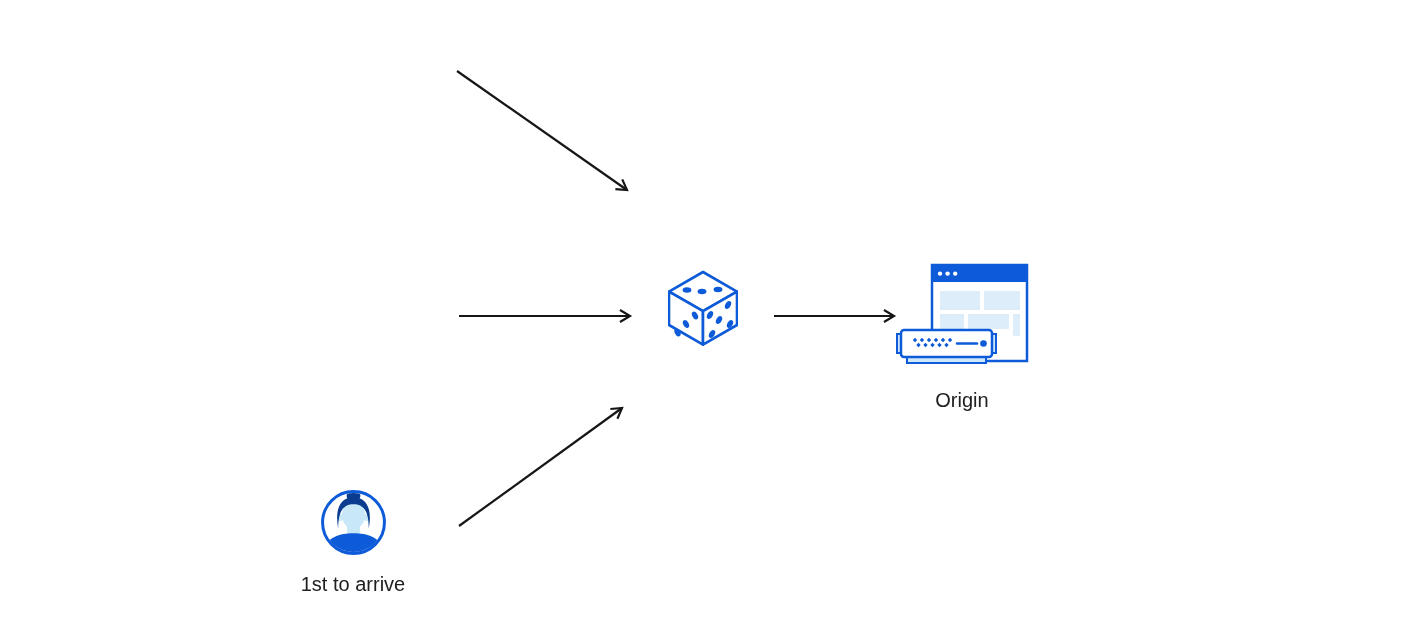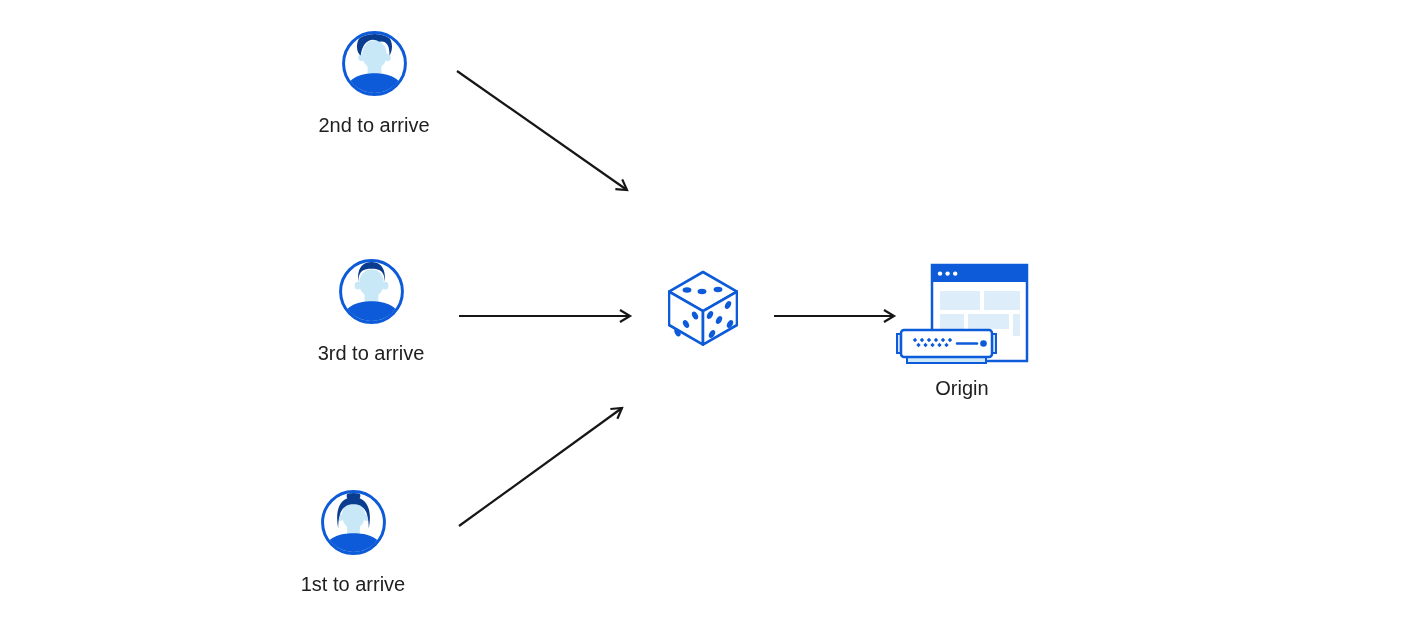--- a/index.html
+++ b/index.html
@@ -55,61 +55,21 @@
       <marker id="ah" markerUnits="userSpaceOnUse" markerWidth="18" markerHeight="18" refX="14" refY="9" orient="auto">
         <path d="M4,3 L14,9 L4,15" fill="none" stroke="var(--arrow-black)" stroke-width="2.2"></path>
       </marker>
     </defs>
     <line x1="457" y1="71" x2="627" y2="190" stroke="var(--arrow-black)" stroke-width="2.2" marker-end="url(#ah)"></line>
     <line x1="459" y1="316" x2="630" y2="316" stroke="var(--arrow-black)" stroke-width="2.2" marker-end="url(#ah)"></line>
     <line x1="459" y1="526" x2="622" y2="408" stroke="var(--arrow-black)" stroke-width="2.2" marker-end="url(#ah)"></line>
     <line x1="774" y1="316" x2="894" y2="316" stroke="var(--arrow-black)" stroke-width="2.2" marker-end="url(#ah)"></line>
   </svg>
 
-  <div class="node client-node" style="left:294px;top:30px;">
-    <svg class="avatar-svg" viewBox="0 0 68 68">
-      <defs>
-          <clipPath id="clipA">
-            <circle cx="34" cy="34" r="30"></circle>
-          </clipPath>
-        </defs>
-      <circle cx="34" cy="34" r="30" fill="#ffffff"></circle>
-      <g clip-path="url(#clipA)">
-        <ellipse cx="20.5" cy="28" rx="3" ry="3.6" fill="var(--light-blue)"></ellipse>
-        <ellipse cx="47.5" cy="28" rx="3" ry="3.6" fill="var(--light-blue)"></ellipse>
-        <rect x="27" y="32" width="14" height="14" fill="var(--light-blue)"></rect>
-        <ellipse cx="34" cy="25" rx="12.5" ry="14.5" fill="var(--light-blue)"></ellipse>
-        <path d="M20,26 C14,22 15,7 24,4 C31,1 41,1 47,6 C53,10 53,21 49,26 C50,15 45,10 39,12 C31,7 22,11 20,26 Z" fill="var(--dark-blue)"></path>
-        <path d="M2,68 C4,50 18,44 34,44 C50,44 64,50 66,68 Z" fill="var(--primary-blue)"></path>
-      </g>
-      <circle cx="34" cy="34" r="31.4" fill="none" stroke="var(--primary-blue)" stroke-width="3"></circle>
-    </svg>
-    <div class="label">2nd to arrive</div>
-  </div>
 
-  <div class="node client-node" style="left:291px;top:258px;">
-    <svg class="avatar-svg" viewBox="0 0 68 68">
-      <defs>
-          <clipPath id="clipB">
-            <circle cx="34" cy="34" r="30"></circle>
-          </clipPath>
-        </defs>
-      <circle cx="34" cy="34" r="30" fill="#ffffff"></circle>
-      <g clip-path="url(#clipB)">
-        <ellipse cx="20" cy="28" rx="3.2" ry="4" fill="var(--light-blue)"></ellipse>
-        <ellipse cx="48" cy="28" rx="3.2" ry="4" fill="var(--light-blue)"></ellipse>
-        <rect x="27" y="32" width="14" height="14" fill="var(--light-blue)"></rect>
-        <ellipse cx="34" cy="25.5" rx="12.5" ry="14" fill="var(--light-blue)"></ellipse>
-        <path d="M20.5,24 C19,8 27,4 34,4 C41,4 49,8 47.5,24 C47,13 42,11 34,11 C26,11 21,13 20.5,24 Z" fill="var(--dark-blue)"></path>
-        <path d="M2,68 C4,50 18,44 34,44 C50,44 64,50 66,68 Z" fill="var(--primary-blue)"></path>
-      </g>
-      <circle cx="34" cy="34" r="31.4" fill="none" stroke="var(--primary-blue)" stroke-width="3"></circle>
-    </svg>
-    <div class="label">3rd to arrive</div>
-  </div>
 
   <div class="node client-node" style="left:273px;top:489px;">
     <svg class="avatar-svg" viewBox="0 0 68 68">
       <defs>
           <clipPath id="clipC">
             <circle cx="34" cy="34" r="30"></circle>
           </clipPath>
         </defs>
       <circle cx="34" cy="34" r="30" fill="#ffffff"></circle>
       <g clip-path="url(#clipC)">
@@ -145,21 +105,21 @@
 
         <ellipse cx="42" cy="45" rx="2.7" ry="4.3" transform="rotate(28 42 45)"></ellipse>
         <ellipse cx="60" cy="35" rx="2.7" ry="4.3" transform="rotate(28 60 35)"></ellipse>
         <ellipse cx="51" cy="50" rx="2.7" ry="4.3" transform="rotate(28 51 50)"></ellipse>
         <ellipse cx="44" cy="64" rx="2.7" ry="4.3" transform="rotate(28 44 64)"></ellipse>
         <ellipse cx="62" cy="54" rx="2.7" ry="4.3" transform="rotate(28 62 54)"></ellipse>
       </g>
     </svg>
   </div>
 
-  <div class="node origin-node" style="left:892px;top:261px;">
+  <div class="node origin-node" style="left:892px;top:261px;gap:12px;">
     <svg width="136" height="104" viewBox="0 0 136 104">
 
       <g>
         <rect x="38" y="4" width="95" height="96" fill="#ffffff" stroke="var(--primary-blue)" stroke-width="2.5"></rect>
         <rect x="38" y="4" width="95" height="17" fill="var(--primary-blue)"></rect>
         <g fill="#ffffff">
           <circle cx="46" cy="12.6" r="2.2"></circle>
           <circle cx="53.6" cy="12.6" r="2.2"></circle>
           <circle cx="61.2" cy="12.6" r="2.2"></circle>
         </g>

